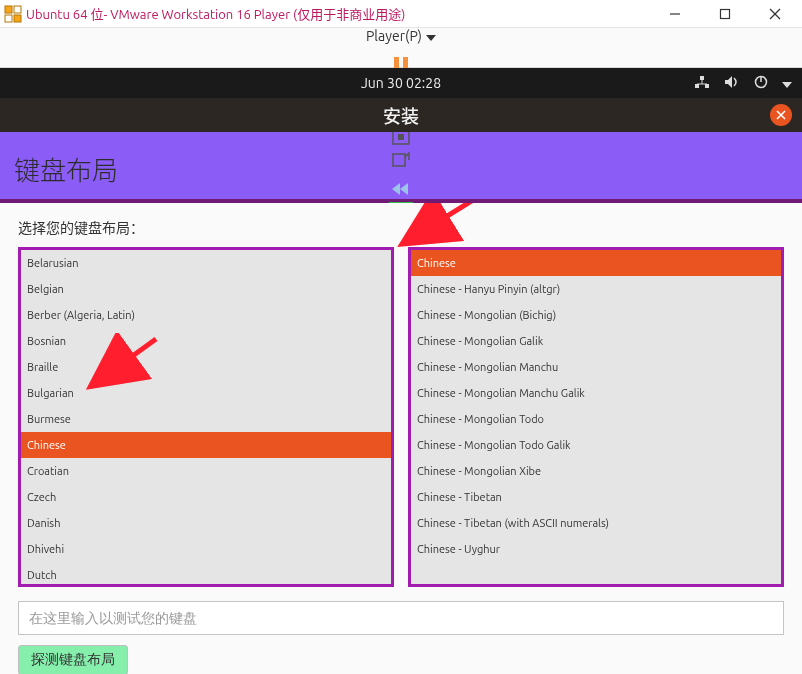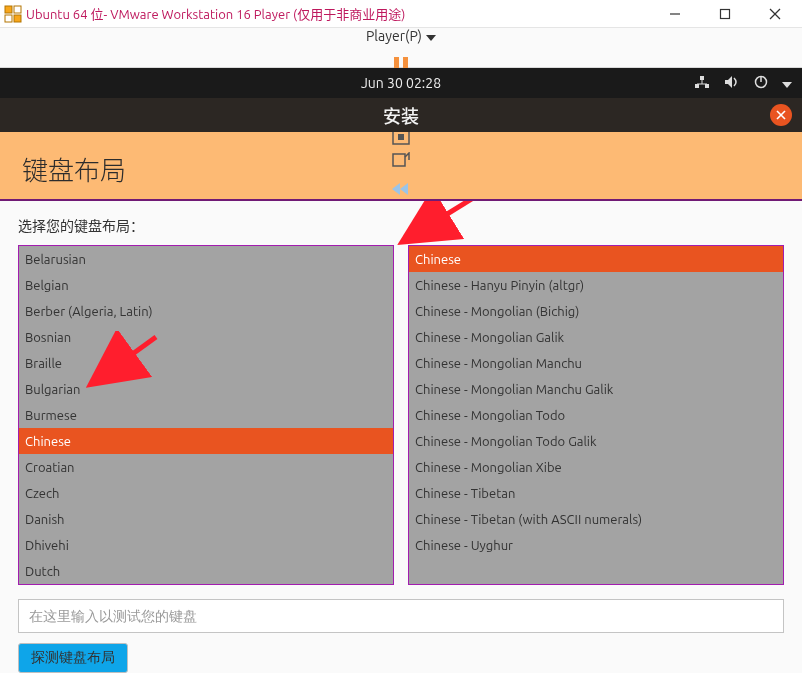--- a/index.html
+++ b/index.html
@@ -115,23 +115,23 @@
     position: absolute;
     right: 10px;
     width: 22px; height: 22px;
     border-radius: 50%;
     background: #e95420;
     display: flex; align-items: center; justify-content: center;
     color: #fff;
   }
   
   .heading-wrap {
-    padding: 18px 22px 12px;
-    border-bottom: 2px solid #701a75;
-    background: #fdba74;
+    padding: 18px 14px 12px;
+    border-bottom: 4px solid #701a75;
+    background: #8b5cf6;
   }
   .page-heading {
     font-size: 26px;
     font-weight: 300;
     color: #2c2c2c;
   }
   
   .installer-body {
     padding: 14px 18px 0;
     background: #fafafa;
@@ -144,24 +144,24 @@
     color: #333;
     margin-bottom: 10px;
   }
   .lists-row {
     display: flex;
     gap: 14px;
     height: 340px;
   }
   .listbox {
     flex: 1;
-    border: 1px solid #a21caf;
-    background: #a3a3a3;
+    border: 3px solid #a21caf;
+    background: #e5e5e5;
     overflow-y: auto;
-    font-size: 13px;
+    font-size: 11px;
   }
   .list-item {
     padding: 2px 6px;
     color: #333;
     line-height: 22px;
     white-space: nowrap;
     overflow: hidden;
     text-overflow: ellipsis;
   }
   .list-item.selected {
@@ -177,21 +177,21 @@
     padding: 0 10px;
     font-size: 14px;
     color: #333;
   }
   .test-input::placeholder { color: #999; }
   .detect-btn {
     margin-top: 10px;
     padding: 5px 12px;
     border: 1px solid #bfbfbf;
     border-radius: 3px;
-    background: #0ea5e9;
+    background: #86efac;
     font-size: 14px;
     color: #333;
   }
   
   .arrow {
     position: absolute;
     pointer-events: none;
   }
   
   .listbox::-webkit-scrollbar { width: 10px; }

